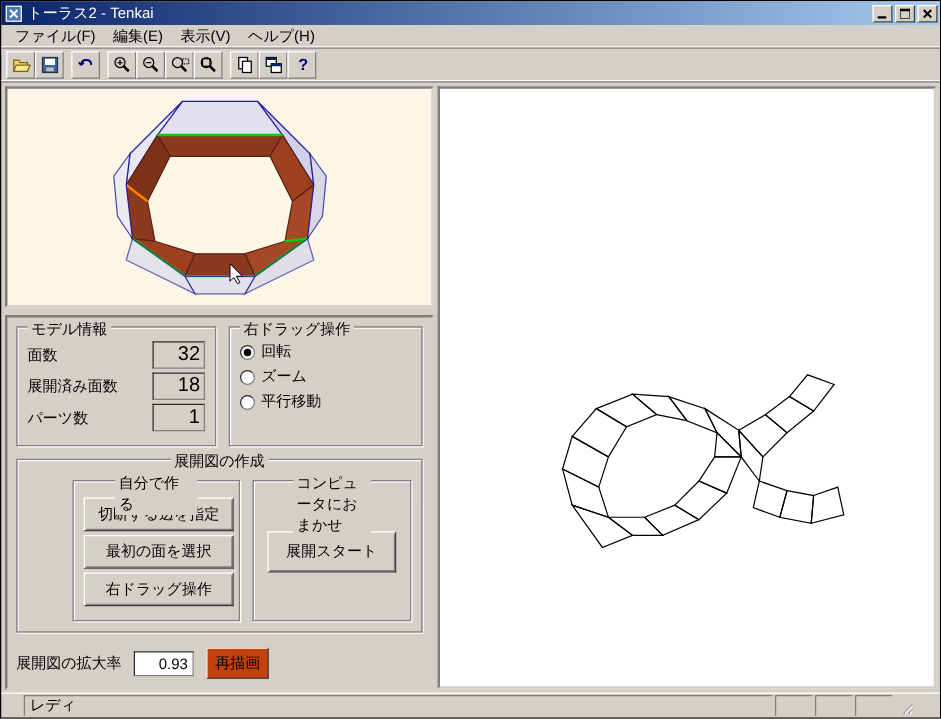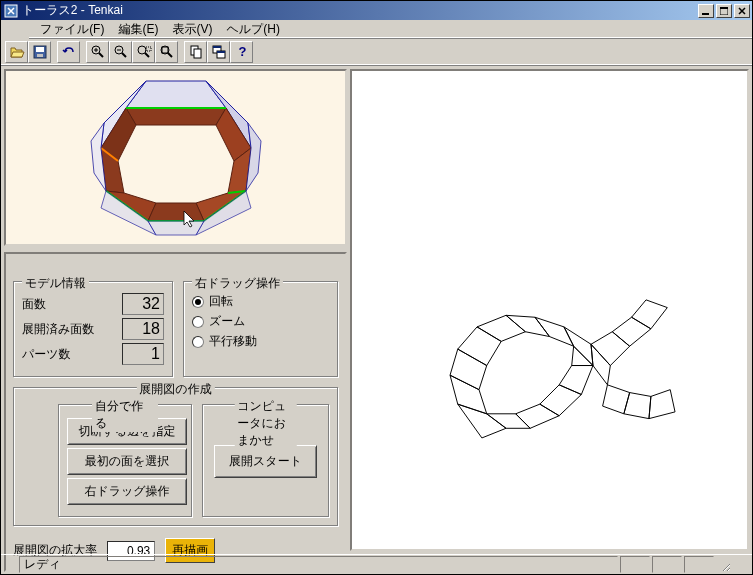--- a/index.html
+++ b/index.html
@@ -59,21 +59,20 @@
     margin-left: 2px;
     font-family: Arial;
   }
   .menubar {
     height: 19px;
     display: flex;
     align-items: center;
     padding: 0 4px;
     border-bottom: 1px solid #808080;
     box-shadow: inset 0 -1px 0 #fff;
-    margin-left: 28px;
   }
   .menu-item {
     padding: 2px 7px;
     cursor: default;
   }
   .toolbar {
     height: 27px;
     display: flex;
     align-items: center;
     padding: 2px 4px;
@@ -122,21 +121,21 @@
   }
   .panel-row1 {
     display: flex;
     gap: 10px;
   }
   .fieldset {
     border: 1px solid #808080;
     box-shadow: 1px 1px 0 #fff inset, 1px 1px 0 #fff;
     padding: 8px 8px 8px 8px;
     position: relative;
-    margin-top: 20px;
+    margin-top: 0;
   }
   .fieldset-legend {
     position: absolute;
     top: -7px;
     background: #d4d0c8;
     padding: 0 3px;
   }
   .model-info {
     width: 160px;
   }
@@ -213,21 +212,21 @@
     display: block;
     margin: 3px 0;
     cursor: default;
     box-shadow: inset 1px 1px 0 #d4d0c8, inset -1px -1px 0 #808080;
   }
   .btn-small {
     border-top: 1px solid #fff;
     border-left: 1px solid #fff;
     border-right: 1px solid #404040;
     border-bottom: 1px solid #404040;
-    background: #eab308;
+    background: #c2410c;
     padding: 3px 6px;
     text-align: center;
     cursor: default;
   }
   .self-make {
     width: 134px;
     margin-left: 36px;
   }
   .self-make .btn {
     width: 120px;

